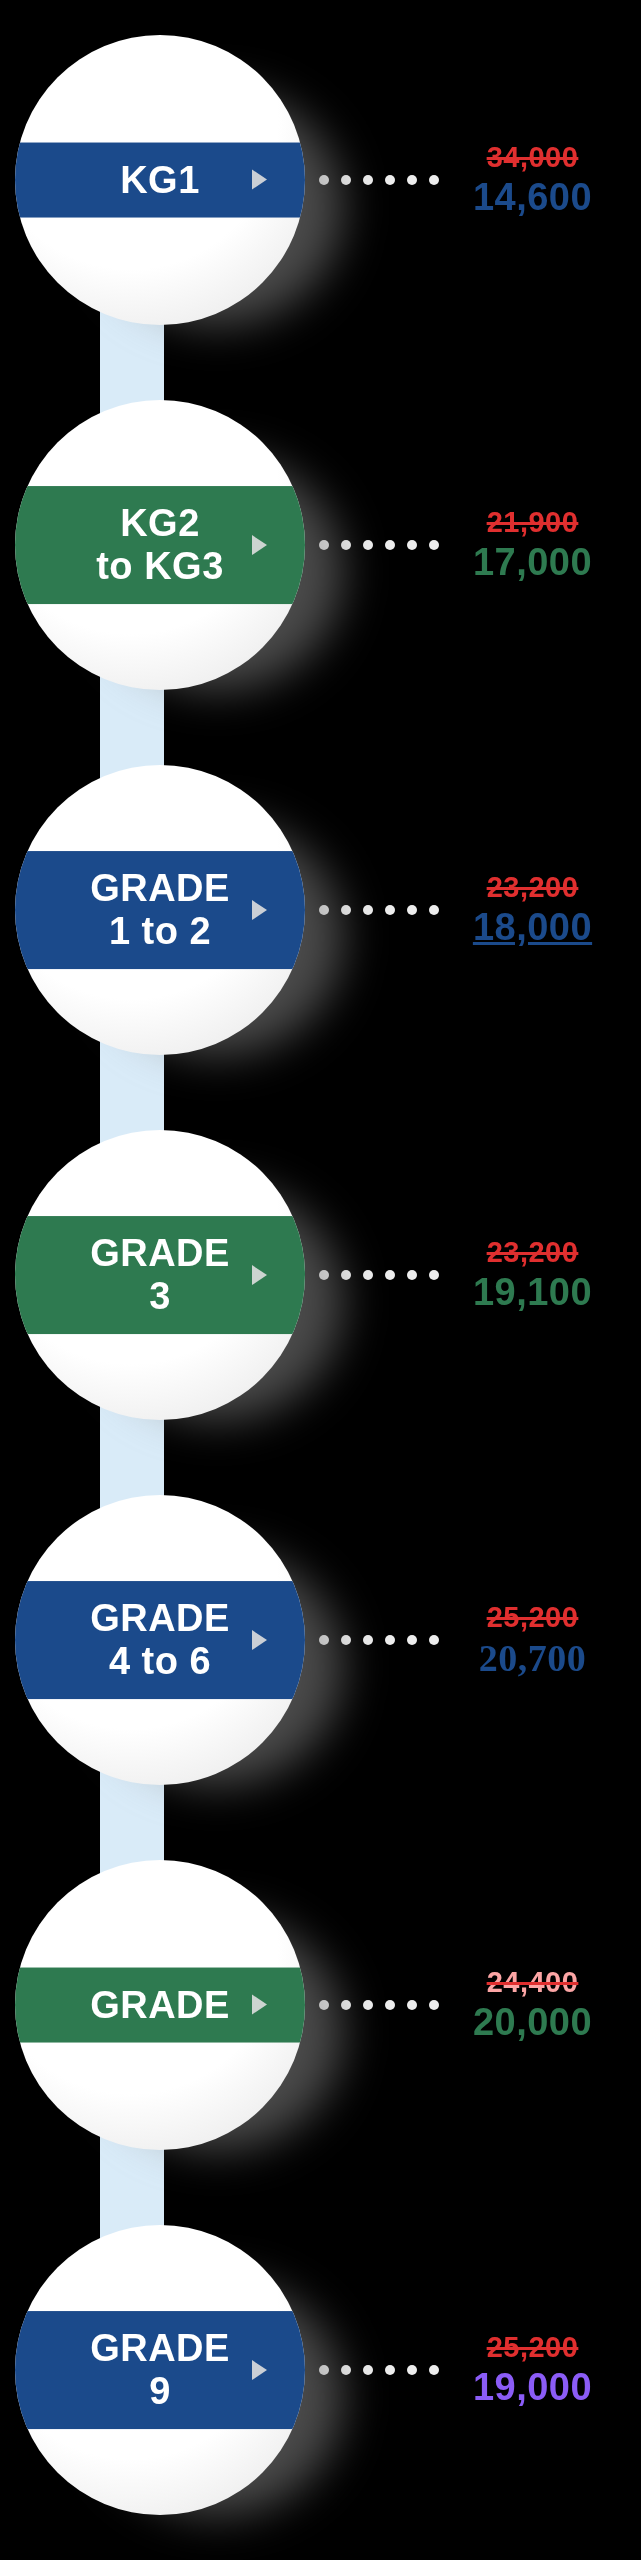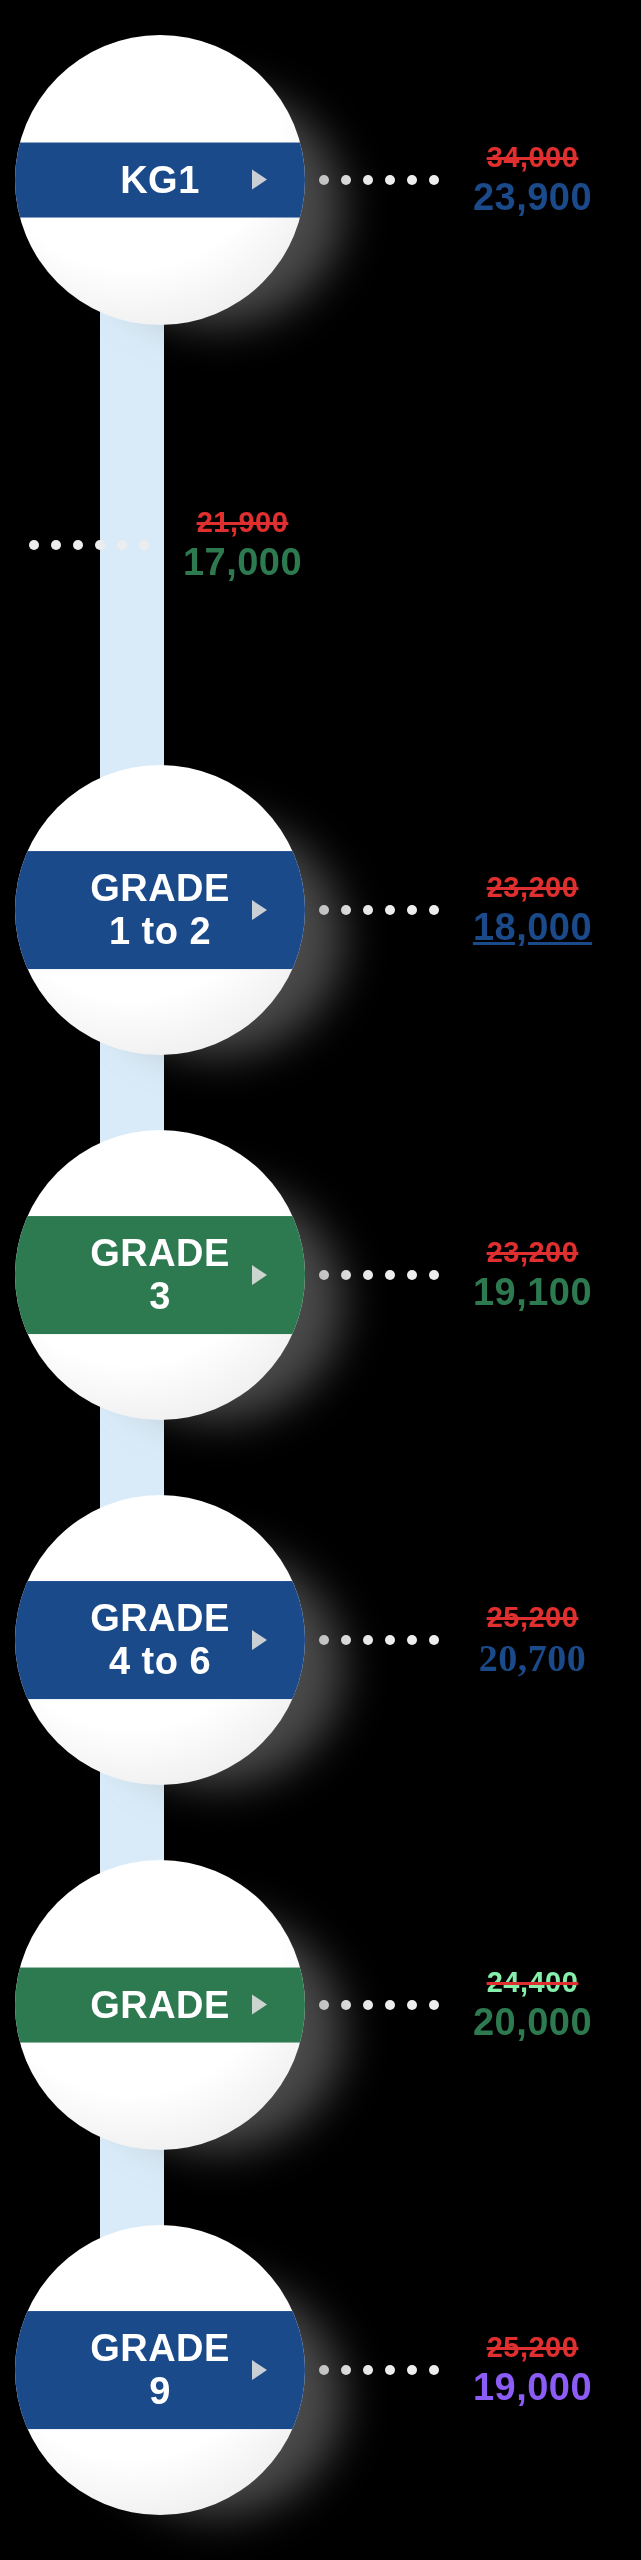--- a/index.html
+++ b/index.html
@@ -110,25 +110,37 @@
     <div class="dots">
           <span class="dot" style="background: rgb(237, 237, 237);"></span>
           <span class="dot" style="background: rgb(237, 237, 237);"></span>
           <span class="dot" style="background: rgb(237, 237, 237);"></span>
           <span class="dot" style="background: rgb(237, 237, 237);"></span>
           <span class="dot" style="background: rgb(237, 237, 237);"></span>
           <span class="dot" style="background: rgb(237, 237, 237);"></span>
         </div>
     <div class="price">
       <div class="old-price" style="color: rgb(224, 47, 47); text-decoration-color: rgb(224, 47, 47);">34,000</div>
-      <div class="new-price" style="color: rgb(27, 74, 139);">23,900</div>
+      <div class="new-price" style="color: rgb(27, 74, 139);">14,600</div>
     </div>
   </div>
 
   <div class="item" style="top: 400px;">
+    <div class="circle-wrap">
+      <div class="blob"></div>
+      <div class="circle">
+        <div class="banner" style="background: rgb(46, 122, 80);">
+          <div class="banner-text">
+                <span class="label-line">KG2</span>
+                <span class="label-line">to KG3</span>
+              </div>
+          <div class="arrow"></div>
+        </div>
+      </div>
+    </div>
     <div class="dots">
           <span class="dot" style="background: rgb(237, 237, 237);"></span>
           <span class="dot" style="background: rgb(237, 237, 237);"></span>
           <span class="dot" style="background: rgb(237, 237, 237);"></span>
           <span class="dot" style="background: rgb(237, 237, 237);"></span>
           <span class="dot" style="background: rgb(237, 237, 237);"></span>
           <span class="dot" style="background: rgb(237, 237, 237);"></span>
         </div>
     <div class="price">
       <div class="old-price" style="color: rgb(224, 47, 47); text-decoration-color: rgb(224, 47, 47);">21,900</div>
@@ -231,21 +243,21 @@
     </div>
     <div class="dots">
           <span class="dot" style="background: rgb(237, 237, 237);"></span>
           <span class="dot" style="background: rgb(237, 237, 237);"></span>
           <span class="dot" style="background: rgb(237, 237, 237);"></span>
           <span class="dot" style="background: rgb(237, 237, 237);"></span>
           <span class="dot" style="background: rgb(237, 237, 237);"></span>
           <span class="dot" style="background: rgb(237, 237, 237);"></span>
         </div>
     <div class="price">
-      <div class="old-price" style="color: #86efac; text-decoration-color: rgb(224, 47, 47);">24,400</div>
+      <div class="old-price" style="color: #fca5a5; text-decoration-color: rgb(224, 47, 47);">24,400</div>
       <div class="new-price" style="color: rgb(46, 122, 80);">20,000</div>
     </div>
   </div>
 
   <div class="item" style="top: 2225px;">
     <div class="circle-wrap">
       <div class="blob"></div>
       <div class="circle">
         <div class="banner" style="background: rgb(27, 74, 139);">
           <div class="banner-text">

